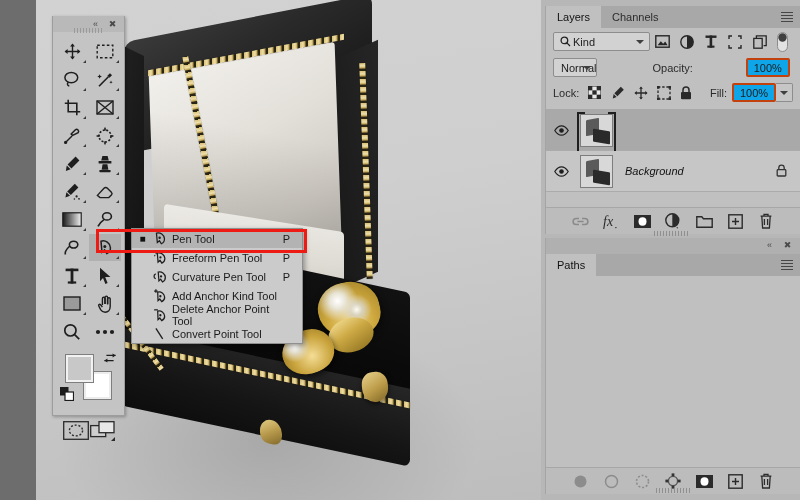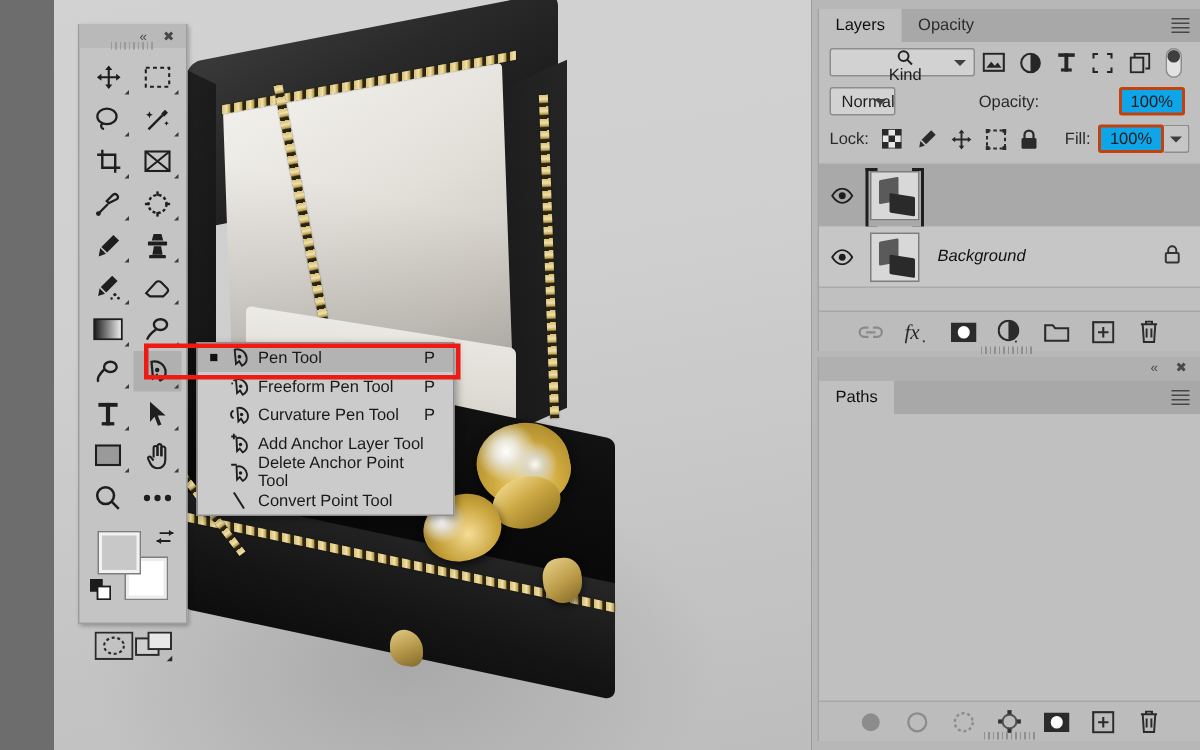--- a/index.html
+++ b/index.html
@@ -713,21 +713,21 @@
     <span class="fly-bullet"></span>
     <span class="fly-icon">
       <svg width="16" height="16" viewBox="0 0 18 18">
           <g fill="none" stroke="#1e1e1e" stroke-width="1.4">
         <path d="M6.4 4.6c4-1.1 7.4 1.9 7.8 5.5.2 2.2-1.3 4.3-3.2 5.2L8.8 12.4 6.8 14.3z"></path>
         <path d="M2.4 3.4h4M4.4 1.4v4"></path>
           </g>
         <circle cx="9.4" cy="9.3" r="1.3" fill="#1e1e1e"></circle>
         </svg>
     </span>
-    <span class="fly-label">Add Anchor Layer Tool</span>
+    <span class="fly-label">Add Anchor Kind Tool</span>
     <span class="fly-key"></span>
   </div>
 
   <div class="fly-item">
     <span class="fly-bullet"></span>
     <span class="fly-icon">
       <svg width="16" height="16" viewBox="0 0 18 18">
           <g fill="none" stroke="#1e1e1e" stroke-width="1.4">
         <path d="M6.4 4.6c4-1.1 7.4 1.9 7.8 5.5.2 2.2-1.3 4.3-3.2 5.2L8.8 12.4 6.8 14.3z"></path>
         <path d="M2.4 3.2h4.2"></path>
@@ -755,31 +755,31 @@
 </div>
 
 <div id="redbox"></div>
 
 <div id="dock">
 
   <div id="layers-panel">
 
     <div class="tabbar">
       <div class="tab active">Layers</div>
-      <div class="tab">Opacity</div>
+      <div class="tab">Channels</div>
       <div class="menu-lines">
         <i></i>
           <i></i>
           <i></i>
           <i></i>
       </div>
     </div>
 
     <div class="row" style="height:27px;">
-      <div class="select" style="width:100px; padding-left:4px;flex-direction:column;">
+      <div class="select" style="width:100px; padding-left:4px;">
         <span class="ficon" style="width:15px;">
           <svg width="11" height="11" viewBox="0 0 11 11">
               <g fill="none" stroke="#222" stroke-width="1.3">
             <circle cx="4.4" cy="4.4" r="3.3"></circle>
                 <path d="M6.9 6.9l3.1 3.1"></path>
               </g>
             </svg>
         </span>
         <span>Kind</span>
         <span class="caret"></span>

